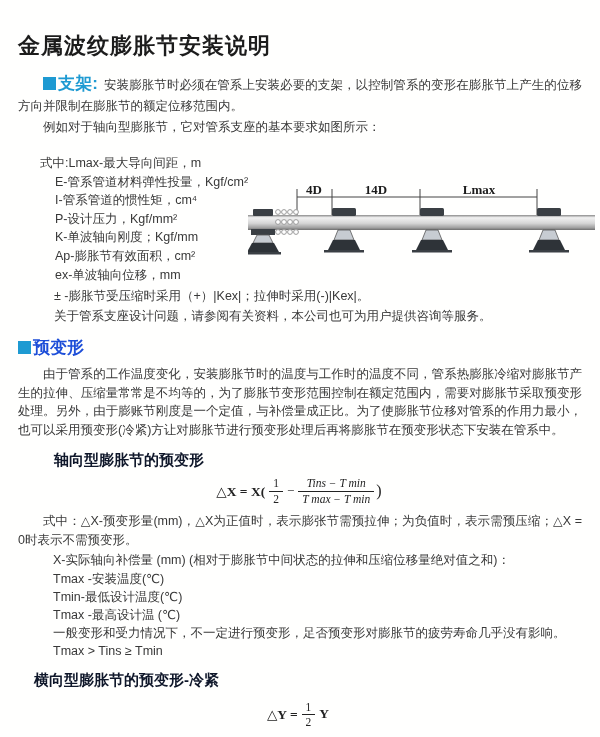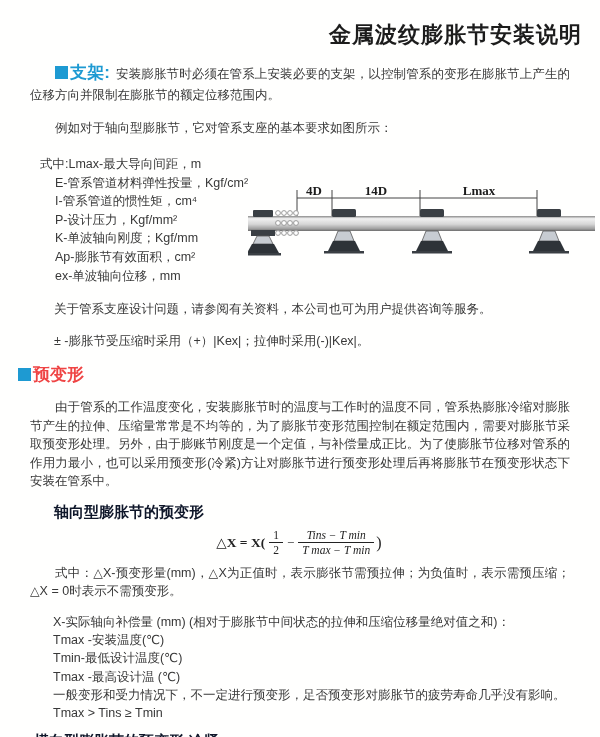--- a/index.html
+++ b/index.html
@@ -6,32 +6,32 @@
   body{
     width:600px;height:737px;
     background:#fffffe;
     font-family:"Liberation Sans","DejaVu Sans",sans-serif;
     color:#383838;
     overflow:hidden;
   }
   .page{position:relative;width:564px;padding:12px 18px 0 18px;}
 
   h1.title{
-    margin:8px 0 12px 0;
+    margin:19px 0 12px 0;
     font-size:22px;font-weight:bold;color:#1c1c1c;
-    text-align:right;letter-spacing:1px;
+    text-align:left;letter-spacing:1px;
   }
 
-  .body{font-size:12.5px;line-height:21px;margin:12px;color:#383838;}
+  .body{font-size:12.5px;line-height:21px;margin:0;color:#383838;}
   .indent{text-indent:2em;}
   .justify{text-align:justify;}
 
   .sec-inline{color:#1e9ad2;font-size:17px;font-weight:bold;margin-right:6px;white-space:nowrap;}
   .sq{display:inline-block;width:13px;height:13px;background:#1e9ad2;margin-right:2px;vertical-align:-1px;}
-  h2.sec-block{margin:10px 0 6px 0;font-size:17px;font-weight:bold;color:#ef4444;}
+  h2.sec-block{margin:10px 0 6px 0;font-size:17px;font-weight:bold;color:#1d4ed8;}
   h3.sub-blue{margin:10px 0 6px 0;font-size:15px;font-weight:600;color:#0f172a;}
 
   
   .formula{
     display:flex;justify-content:center;align-items:center;
     font-family:"Liberation Serif","DejaVu Serif",serif;
     color:#222;margin:6px 0;
   }
   .flhs{font-weight:bold;font-size:13.5px;margin-right:4px;white-space:nowrap;}
   .frac{display:inline-flex;flex-direction:column;text-align:center;font-size:11.5px;line-height:1.25;vertical-align:middle;}
@@ -143,22 +143,22 @@
       </g>
       <g>
         <rect x="289" y="26" width="24" height="8" rx="1.5" fill="#3a3f44"></rect>
         <polygon points="295,48 307,48 311,58 291,58" fill="#c7ccd2" stroke="#555" stroke-width="0.8"></polygon>
         <polygon points="290,58 312,58 317,68 285,68" fill="#2e3338"></polygon>
         <rect x="281" y="68" width="40" height="2.5" fill="#3a3f44"></rect>
       </g>
     </svg>
   </div>
 
+  <p class="body note-line">± -膨胀节受压缩时采用（+）|Kex|；拉伸时采用(-)|Kex|。</p>
   <p class="body note-line">关于管系支座设计问题，请参阅有关资料，本公司也可为用户提供咨询等服务。</p>
-  <p class="body note-line">± -膨胀节受压缩时采用（+）|Kex|；拉伸时采用(-)|Kex|。</p>
 
   <h2 class="sec-block"><span class="sq"></span><span>预变形</span></h2>
 
   <p class="body justify indent" style="line-height:18.6px;">由于管系的工作温度变化，安装膨胀节时的温度与工作时的温度不同，管系热膨胀冷缩对膨胀节产生的拉伸、压缩量常常是不均等的，为了膨胀节变形范围控制在额定范围内，需要对膨胀节采取预变形处理。另外，由于膨账节刚度是一个定值，与补偿量成正比。为了使膨胀节位移对管系的作用力最小，也可以采用预变形(冷紧)方让对膨胀节进行预变形处理后再将膨胀节在预变形状态下安装在管系中。</p>
 
   <h3 class="sub-blue" style="margin-left:36px;margin-top:12px;">轴向型膨胀节的预变形</h3>
 
   <div class="formula">
     <span class="flhs">△X = X(</span>
     <span class="frac">

